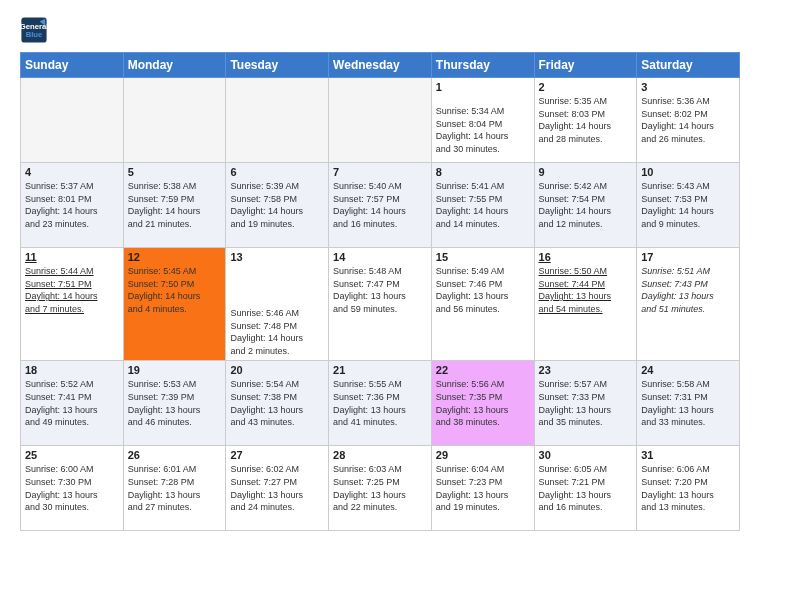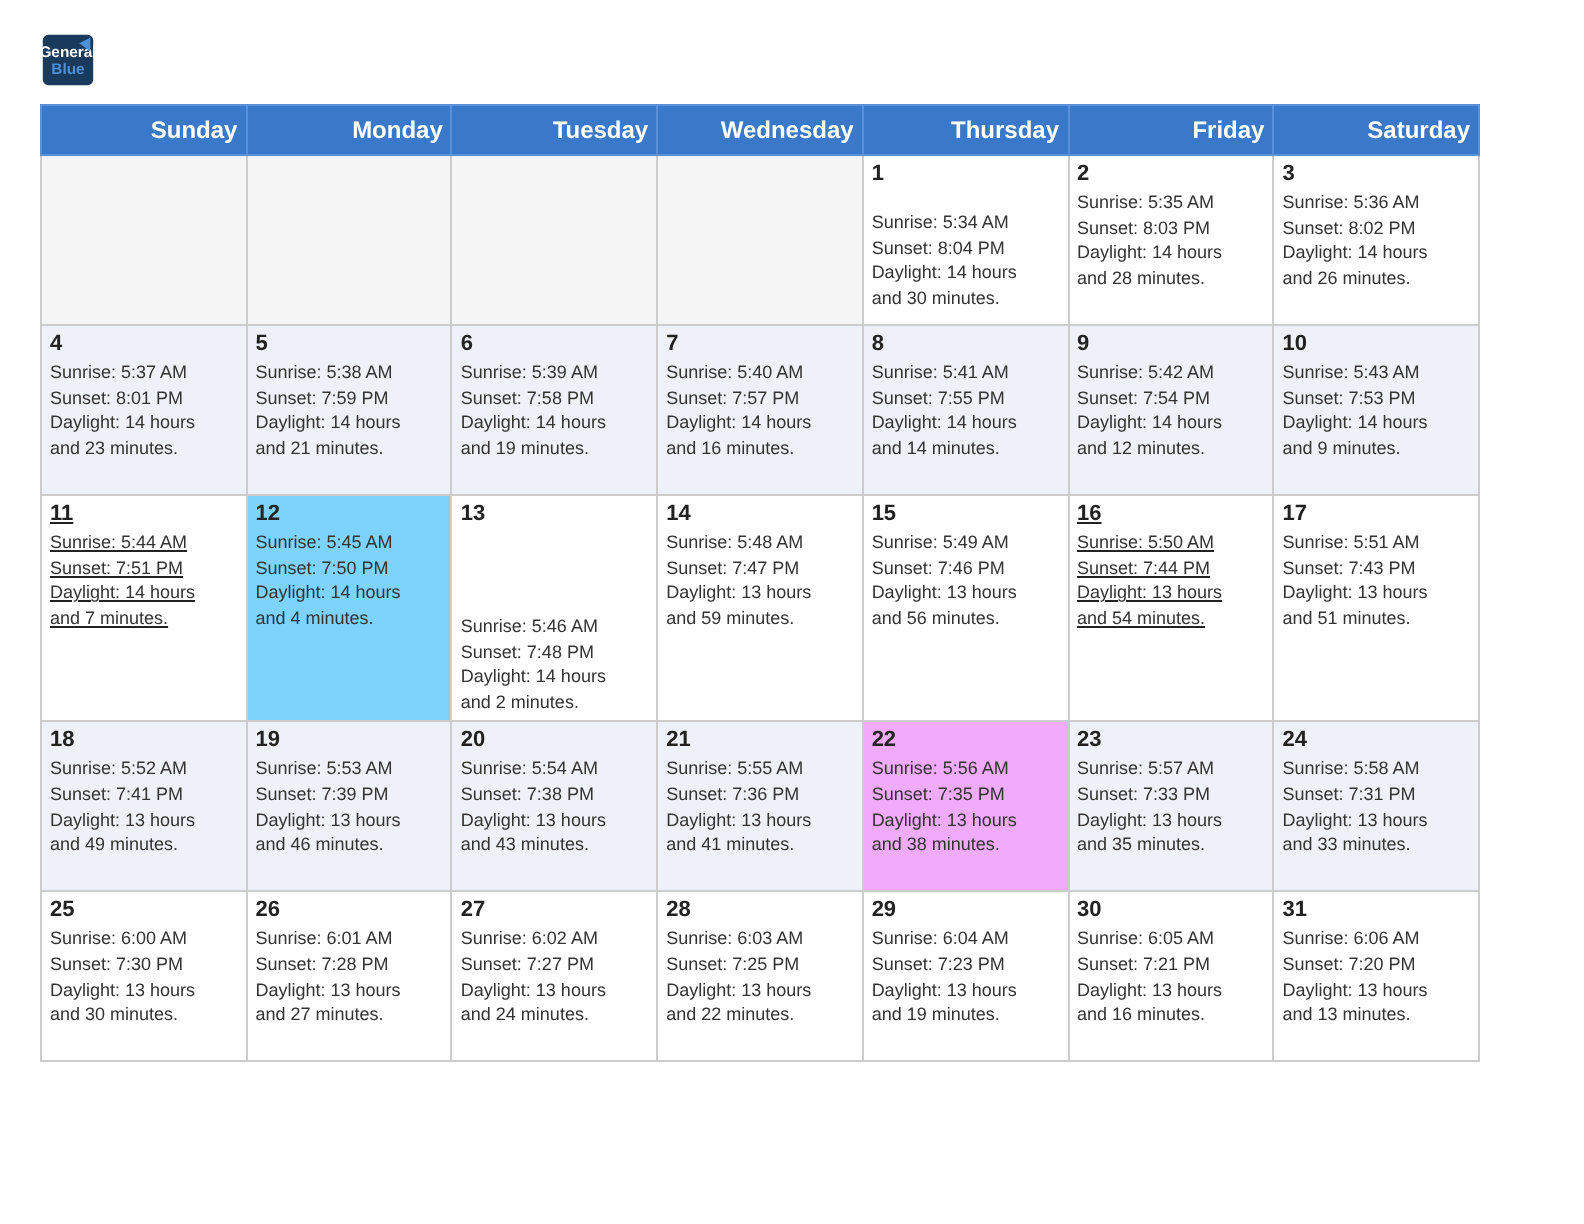--- a/index.html
+++ b/index.html
@@ -45,21 +45,21 @@
       width: 100%;
       border-collapse: collapse;
       table-layout: fixed;
     }
     .calendar th {
       background-color: #3a78c9;
       color: #fff;
       font-size: 12px;
       font-weight: bold;
       padding: 5px 4px;
-      text-align: right;
+      text-align: left;
       border: 1px solid #5a90d9;
     }
     .calendar td {
       border: 1px solid #ccc;
       vertical-align: top;
       padding: 3px 4px;
       font-size: 9.5px;
       color: #222;
       height: 85px;
       background: #fff;
@@ -195,21 +195,21 @@
           </td>
         </tr>
         <tr>
           <td style="background: rgb(255, 255, 255); text-decoration: underline;">
             <div class="day-num">11</div>
             <div class="day-info" style="white-space: pre-line;">Sunrise: 5:44 AM
 Sunset: 7:51 PM
 Daylight: 14 hours
 and 7 minutes.</div>
           </td>
-          <td style="background: #7dd3fc;">
+          <td style="background: #f97316;">
             <div class="day-num">12</div>
             <div class="day-info" style="white-space: pre-line;">Sunrise: 5:45 AM
 Sunset: 7:50 PM
 Daylight: 14 hours
 and 4 minutes.</div>
           </td>
           <td style="background: rgb(255, 255, 255);">
             <div class="day-num">13</div>
             <div class="day-info" style="white-space: pre-line; margin-top: 44px;">Sunrise: 5:46 AM
 Sunset: 7:48 PM
@@ -232,21 +232,21 @@
           </td>
           <td style="background: rgb(255, 255, 255); text-decoration: underline;">
             <div class="day-num">16</div>
             <div class="day-info" style="white-space: pre-line;">Sunrise: 5:50 AM
 Sunset: 7:44 PM
 Daylight: 13 hours
 and 54 minutes.</div>
           </td>
           <td style="background: rgb(255, 255, 255);">
             <div class="day-num">17</div>
-            <div class="day-info" style="white-space: pre-line;">Sunrise: 5:51 AM
+            <div class="day-info" style="white-space: pre-line; font-style: italic;">Sunrise: 5:51 AM
 Sunset: 7:43 PM
 Daylight: 13 hours
 and 51 minutes.</div>
           </td>
         </tr>
         <tr>
           <td style="background: rgb(238, 242, 248);">
             <div class="day-num">18</div>
             <div class="day-info" style="white-space: pre-line;">Sunrise: 5:52 AM
 Sunset: 7:41 PM

